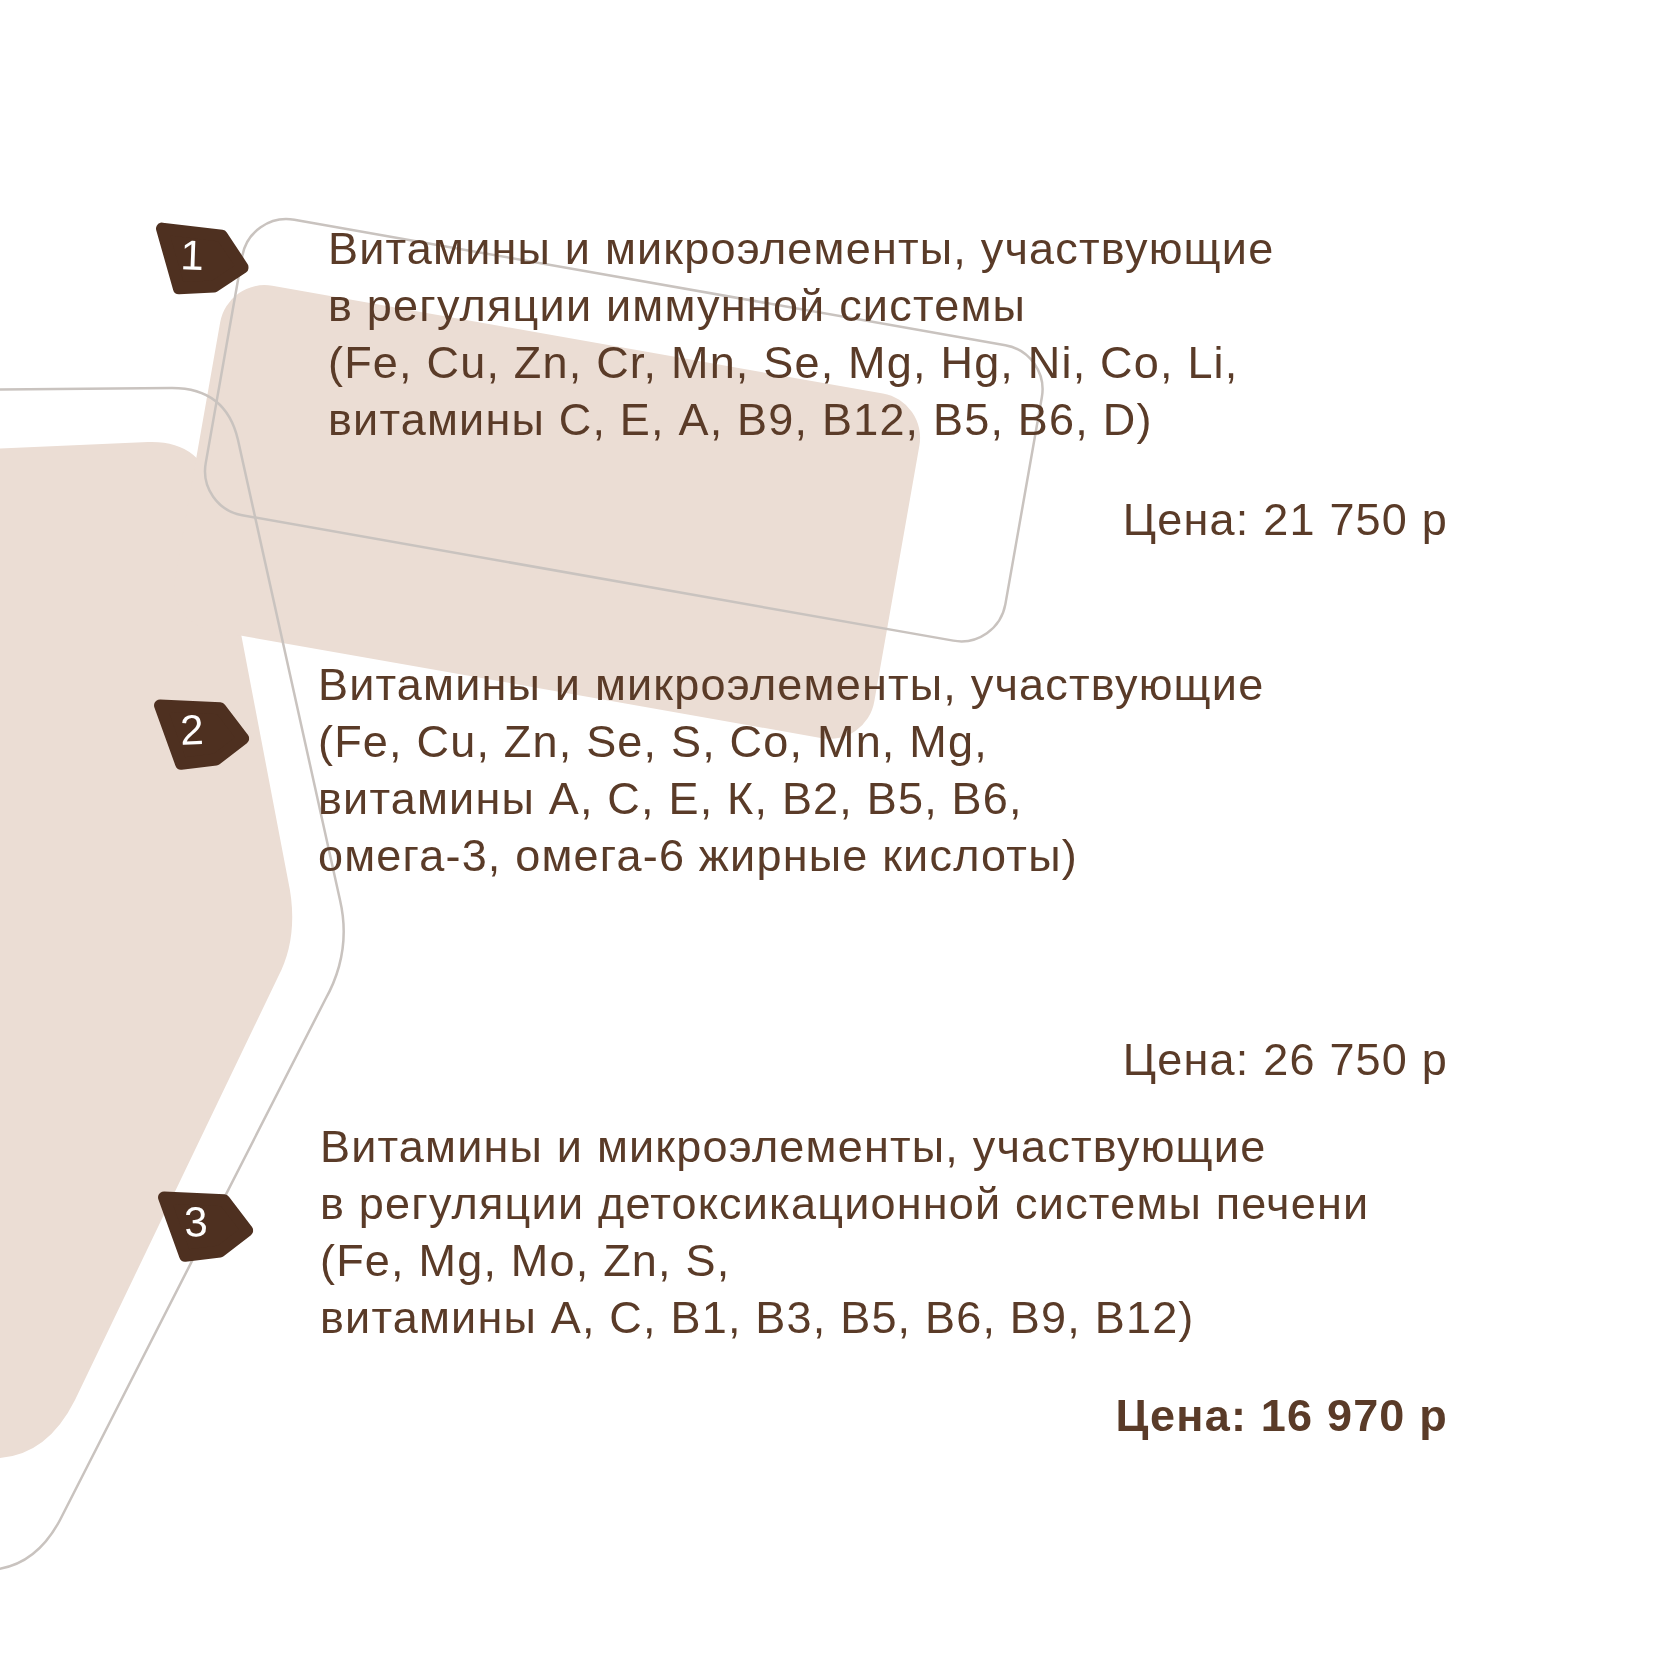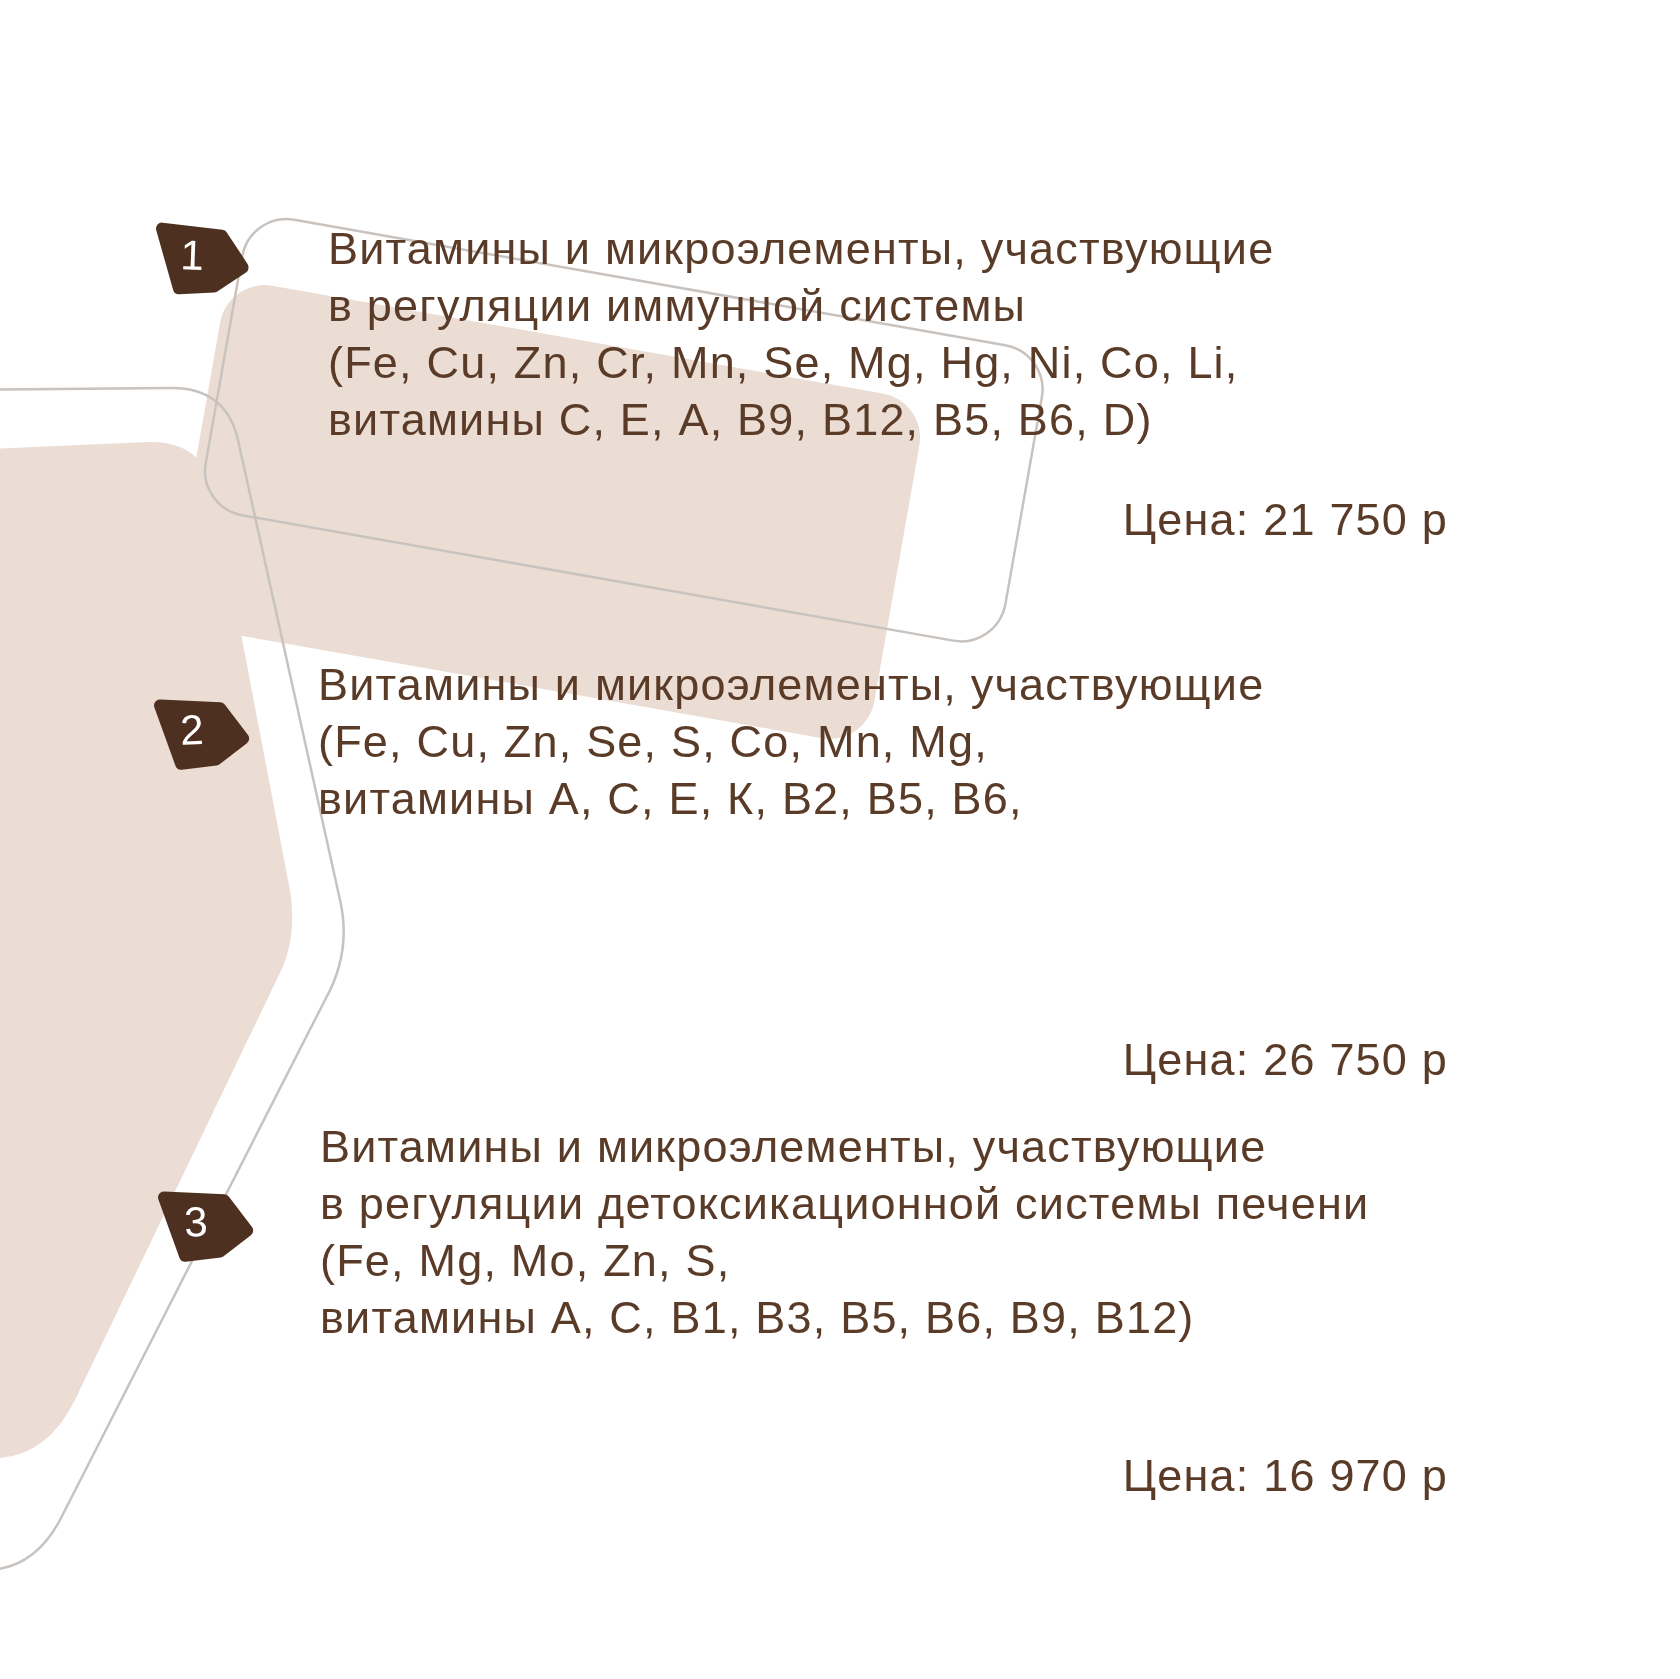--- a/index.html
+++ b/index.html
@@ -53,21 +53,21 @@
     line-height: 64px;
   }
   .badge-1 { left: 153px; top: 220px; transform: rotate(2deg); }
   .lines-1 { left: 328px; top: 220px; }
   .price-1 { top: 494px; }
   .badge-2 { left: 153px; top: 694px; transform: rotate(-2deg); }
   .lines-2 { left: 318px; top: 656px; }
   .price-2 { top: 1034px; }
   .badge-3 { left: 157px; top: 1186px; transform: rotate(-2deg); }
   .lines-3 { left: 320px; top: 1118px; }
-  .price-3 { top: 1450px; }
+  .price-3 { top: 1390px; font-weight: bold; }
 </style>
 </head>
 <body>
 
 <div class="canvas">
 
   <svg class="deco" viewBox="0 0 1680 1679" aria-hidden="true">
 
     <path d="M -80 452 L 148 442 Q 202 440 214 492 L 288 880 Q 300 935 278 977 L 75 1400 Q 40 1470 -30 1456 Z" fill="#ebddd4"></path>
 
@@ -95,20 +95,21 @@
   <div class="badge badge-2">
     <svg width="96" height="76" viewBox="0 0 96 76">
       <path d="M 8 10 L 68 15 L 90 46 L 62 66 L 27 69 Z" fill="#4e3020" stroke="#4e3020" stroke-width="12" stroke-linejoin="round"></path>
     </svg>
     <span class="badge-num">2</span>
   </div>
   <div class="lines lines-2">
     <div>Витамины и микроэлементы, участвующие</div>
     <div>(Fe, Cu, Zn, Se, S, Co, Mn, Mg,</div>
     <div>витамины А, С, Е, К, В2, В5, В6,</div>
+    <div>омега-3, омега-6 жирные кислоты)</div>
   </div>
   <div class="price price-2">Цена: 26 750 р</div>
 
   <div class="badge badge-3">
     <svg width="96" height="76" viewBox="0 0 96 76">
       <path d="M 8 10 L 68 15 L 90 46 L 62 66 L 27 69 Z" fill="#4e3020" stroke="#4e3020" stroke-width="12" stroke-linejoin="round"></path>
     </svg>
     <span class="badge-num">3</span>
   </div>
   <div class="lines lines-3">

